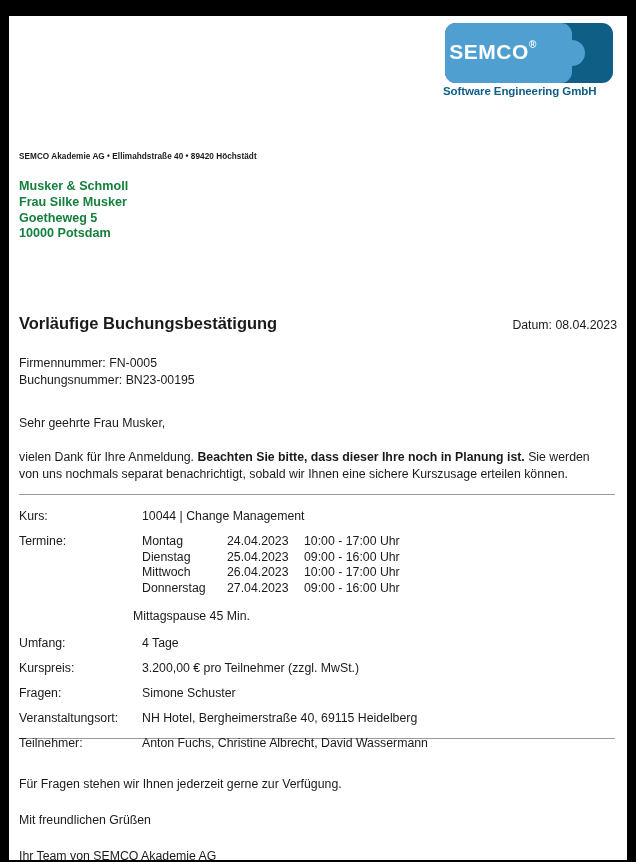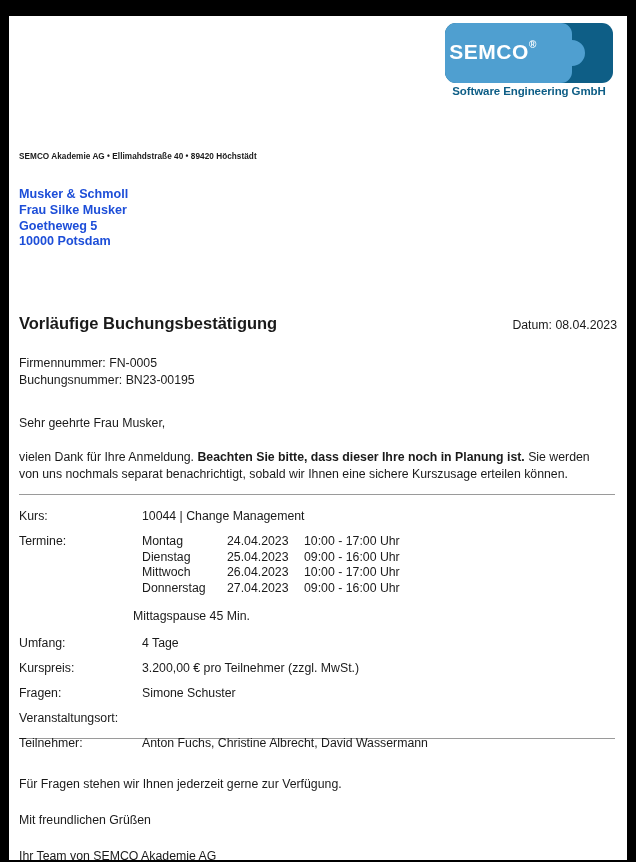--- a/index.html
+++ b/index.html
@@ -37,21 +37,21 @@
     left: 0;
     top: 0;
     width: 172px;
     height: 64px;
   }
   .logo-tagline {
     position: absolute;
     left: 0;
     top: 64px;
     width: 172px;
-    text-align: center;
+    text-align: left;
     font-size: 11.5px;
     font-weight: bold;
     color: #0e5e86;
     letter-spacing: -0.1px;
     white-space: nowrap;
   }
 
   
   #sender-line {
     position: absolute;
@@ -63,23 +63,22 @@
     letter-spacing: 0.05px;
     white-space: nowrap;
   }
 
   #recipient {
     position: absolute;
     left: 10px;
     top: 163px;
     font-size: 12.6px;
     font-weight: bold;
-    color: #1d4ed8;
+    color: #15803d;
     line-height: 15.8px;
-    margin-top: 8px;
   }
   #recipient div { white-space: nowrap; }
 
   #title-row {
     position: absolute;
     left: 10px;
     top: 298px;
     width: 598px;
     display: flex;
     align-items: baseline;
@@ -273,20 +272,21 @@
       <div class="dvalue">3.200,00 € pro Teilnehmer (zzgl. MwSt.)</div>
     </div>
 
     <div class="drow">
       <div class="dlabel">Fragen:</div>
       <div class="dvalue">Simone Schuster</div>
     </div>
 
     <div class="drow">
       <div class="dlabel">Veranstaltungsort:</div>
+      <div class="dvalue">NH Hotel, Bergheimerstraße 40, 69115 Heidelberg</div>
     </div>
 
     <div class="drow">
       <div class="dlabel">Teilnehmer:</div>
       <div class="dvalue">Anton Fuchs, Christine Albrecht, David Wassermann</div>
     </div>
 
   </div>
 
   <div id="closing">

